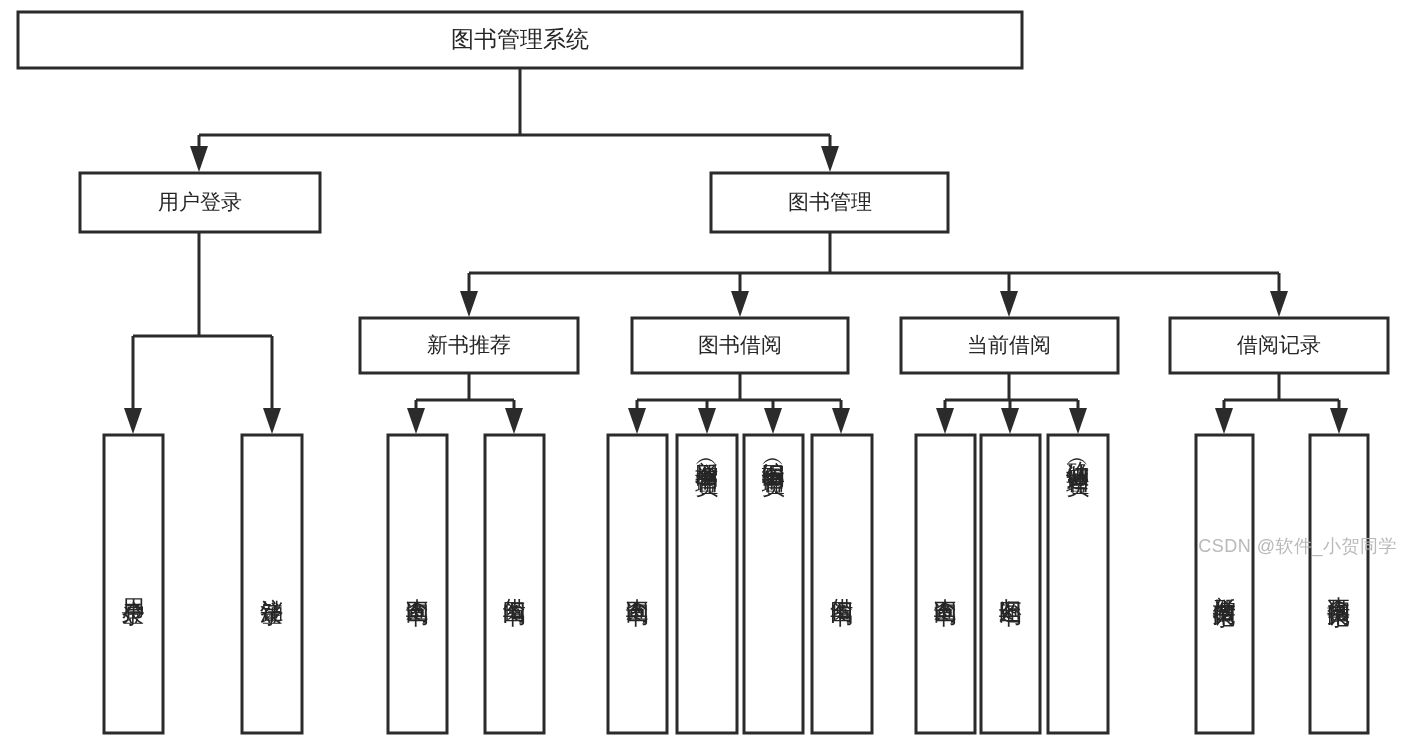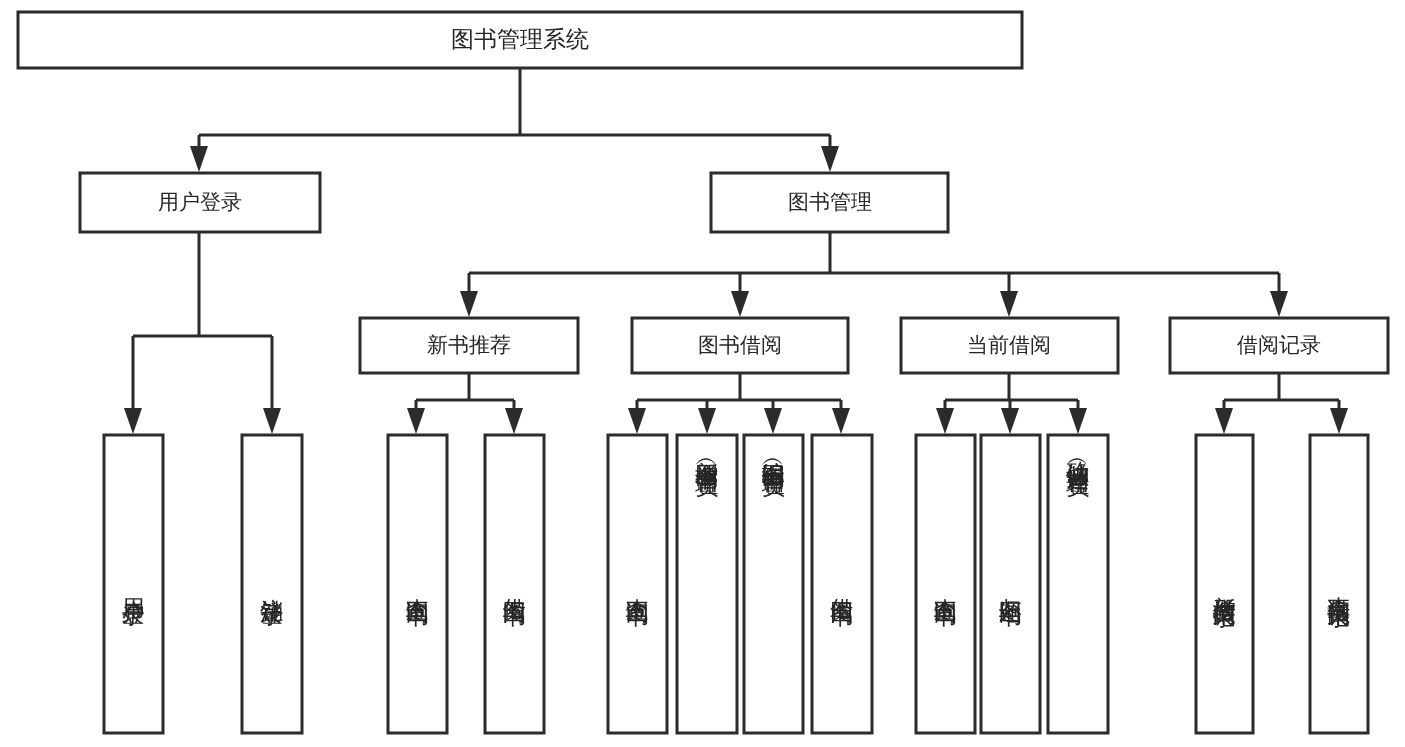--- a/index.html
+++ b/index.html
@@ -237,13 +237,14 @@
   <div class="leaf-label" style="left:916px; top:435px; width:59px; height:298px; justify-content:center; display:flex; align-items:center;">查询图书</div>
 
   <div class="leaf-label" style="left:981px; top:435px; width:59px; height:298px; justify-content:center; display:flex; align-items:center;">归还图书</div>
 
   <div class="leaf-label" style="left:1048px; top:443px; width:60px; height:290px; justify-content:flex-start; display:flex; align-items:center;">确认归还（管理员）</div>
 
   <div class="leaf-label" style="left:1196px; top:435px; width:57px; height:298px; justify-content:center; display:flex; align-items:center;">新增借阅记录</div>
 
   <div class="leaf-label" style="left:1310px; top:435px; width:58px; height:298px; justify-content:center; display:flex; align-items:center;">查询借阅记录</div>
 
+  <div class="watermark">CSDN @软件_小贺同学</div>
 </div>
 
 </body></html>

